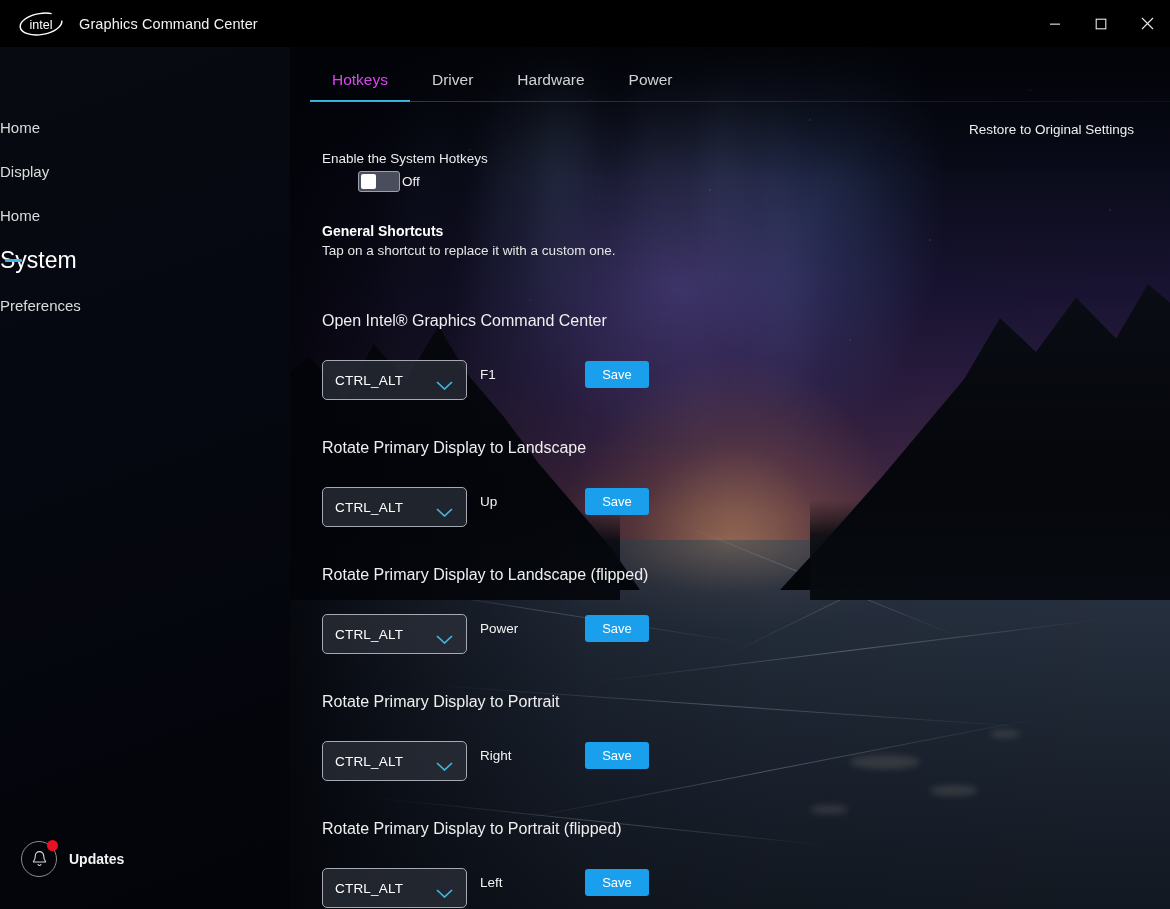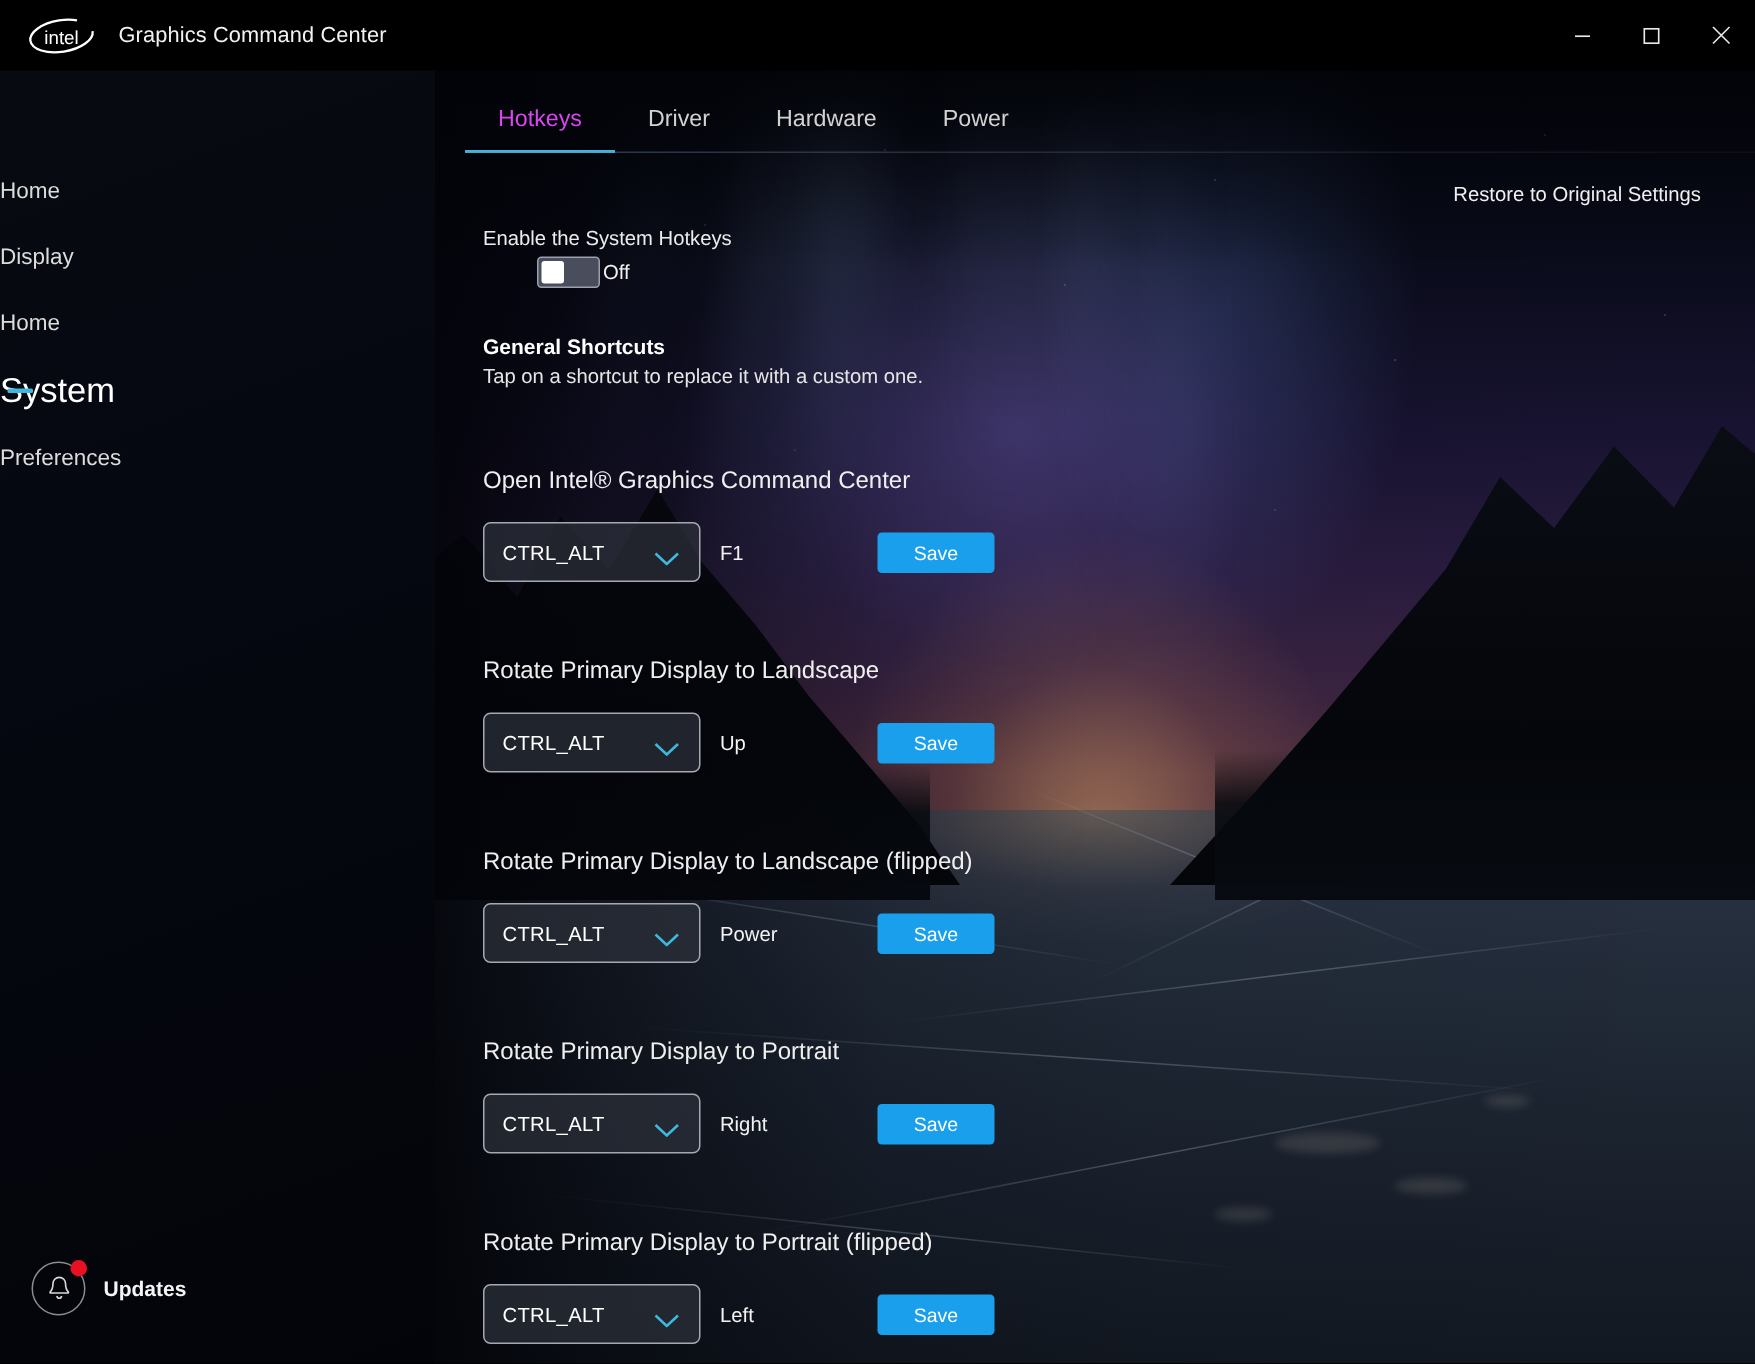--- a/index.html
+++ b/index.html
@@ -379,41 +379,42 @@
     width: 145px;
     height: 40px;
     box-sizing: border-box;
     border: 1px solid #a6a9b2;
     border-radius: 5px;
     background: rgba(44,48,58,.72);
     display: flex;
     align-items: center;
     padding: 0 12px;
     cursor: default;
+    margin-top: 12px;
   }
   .dropdown .dd-value {
     font-size: 13.5px;
     color: #ffffff;
     letter-spacing: .2px;
   }
   .dropdown .chev {
     position: absolute;
     right: 13px;
     top: 50%;
     margin-top: -4px;
   }
   .key-value {
     width: 96px;
     text-align: left;
     font-size: 13.5px;
     color: #f3f3f3;
     margin-left: 13px;
   }
   .save-btn {
-    width: 78px;
+    width: 64px;
     height: 27px;
     background: #1a9fec;
     border: none;
     border-radius: 3px;
     color: #ffffff;
     font-family: "Liberation Sans", sans-serif;
     font-size: 13px;
     cursor: default;
     margin-left: 9px;
     padding: 0;

